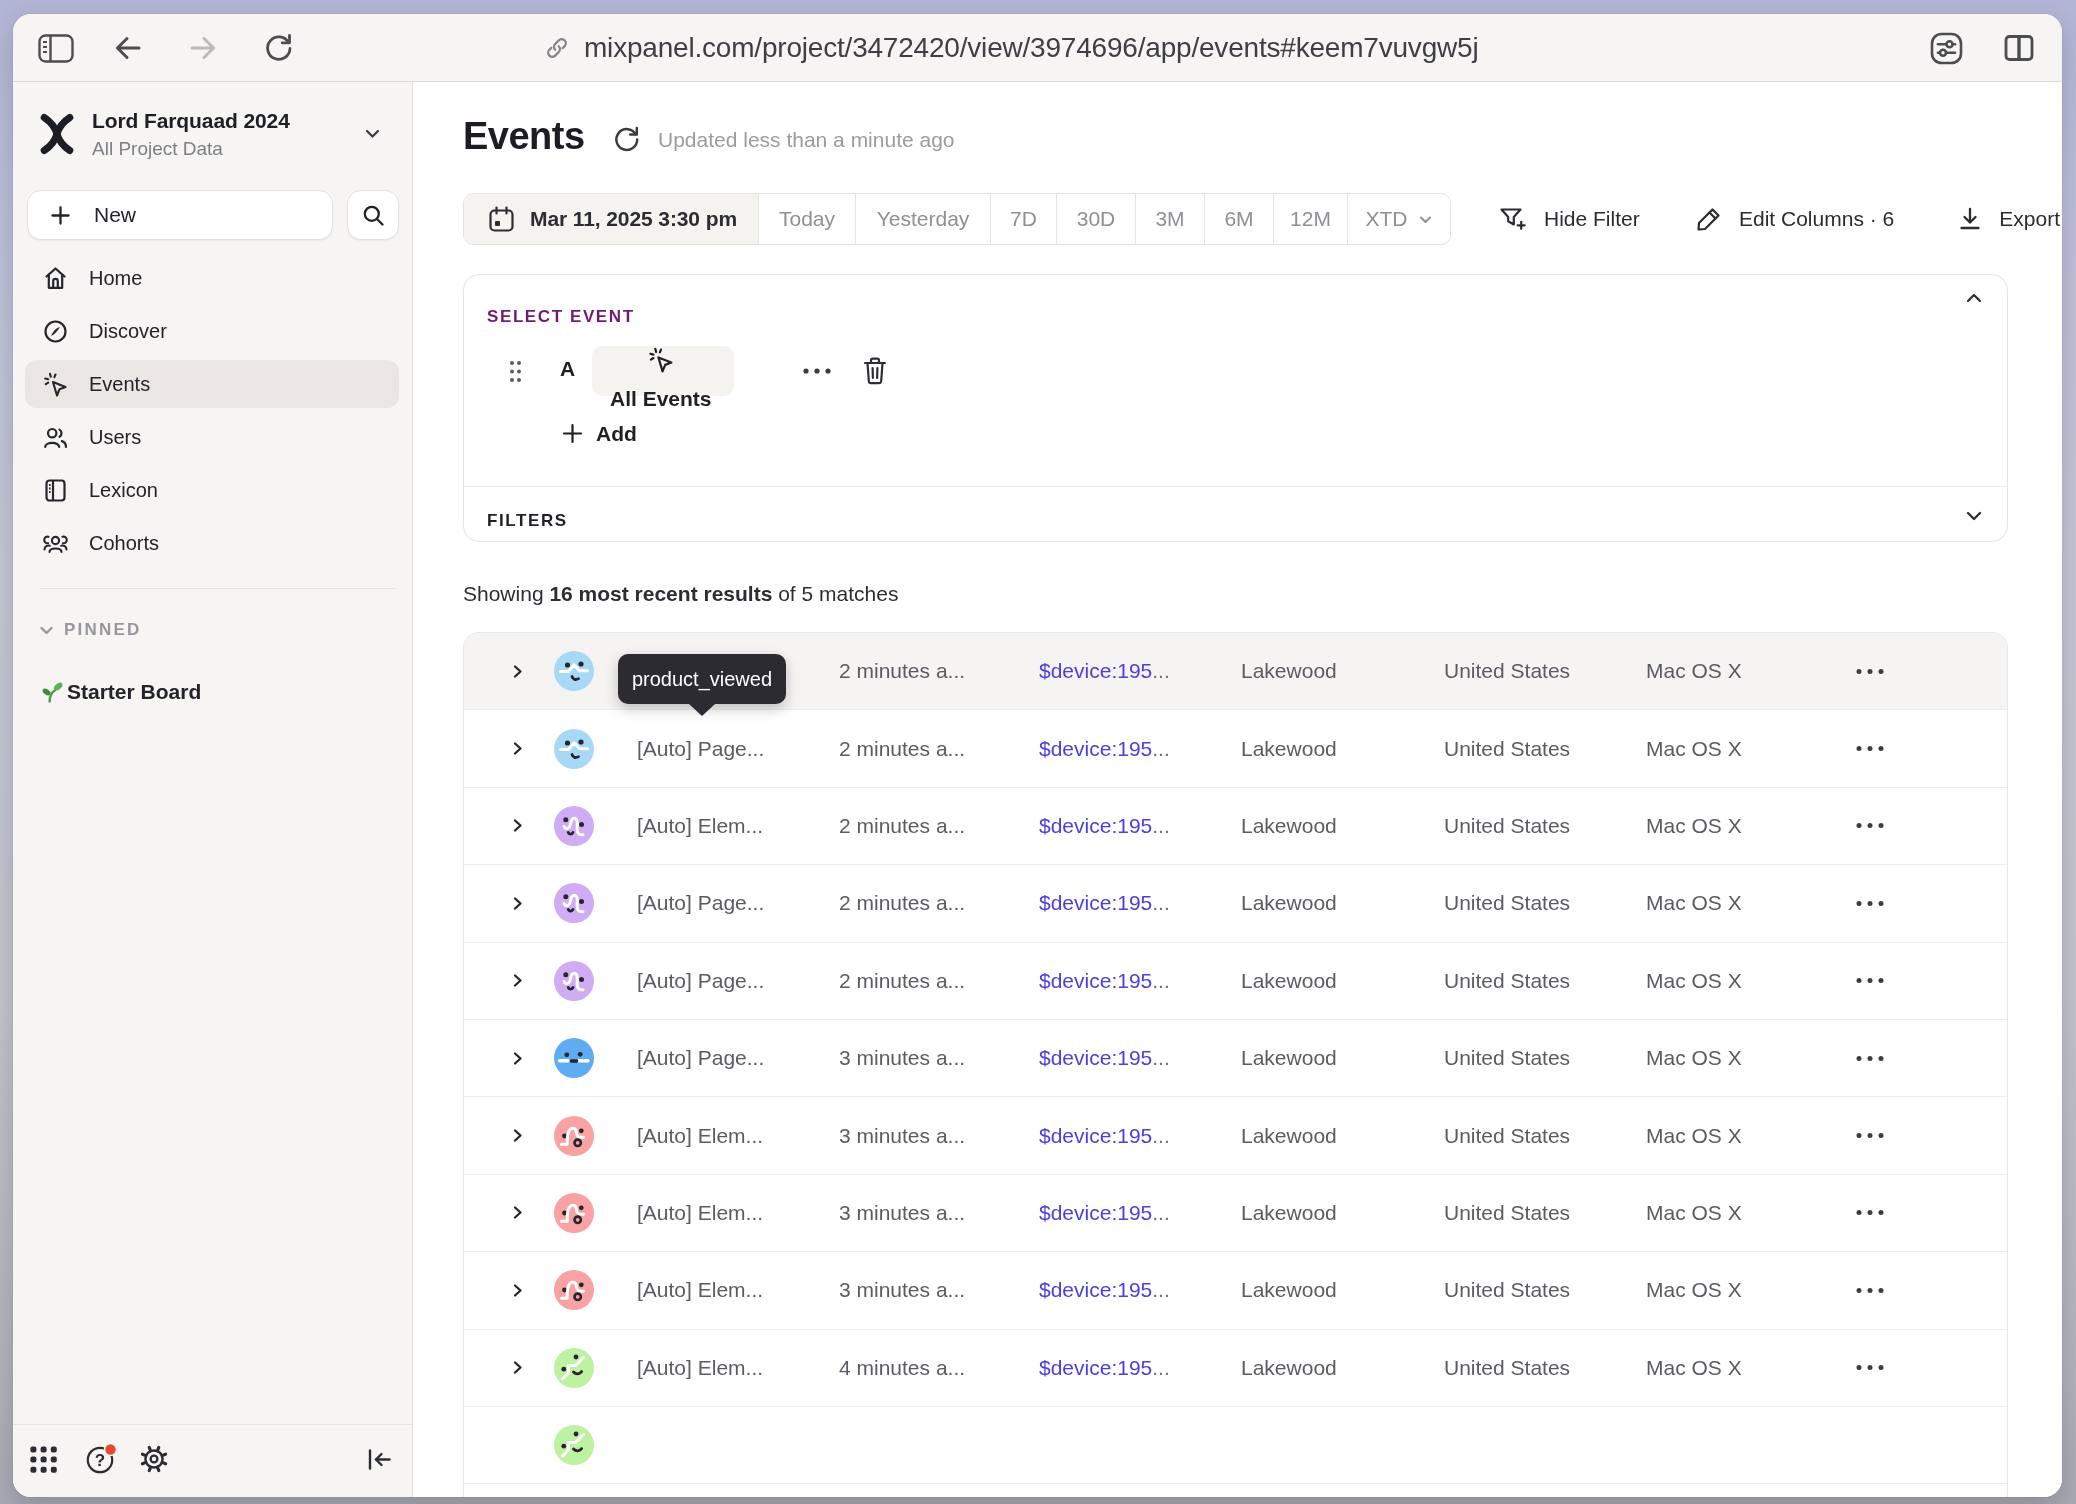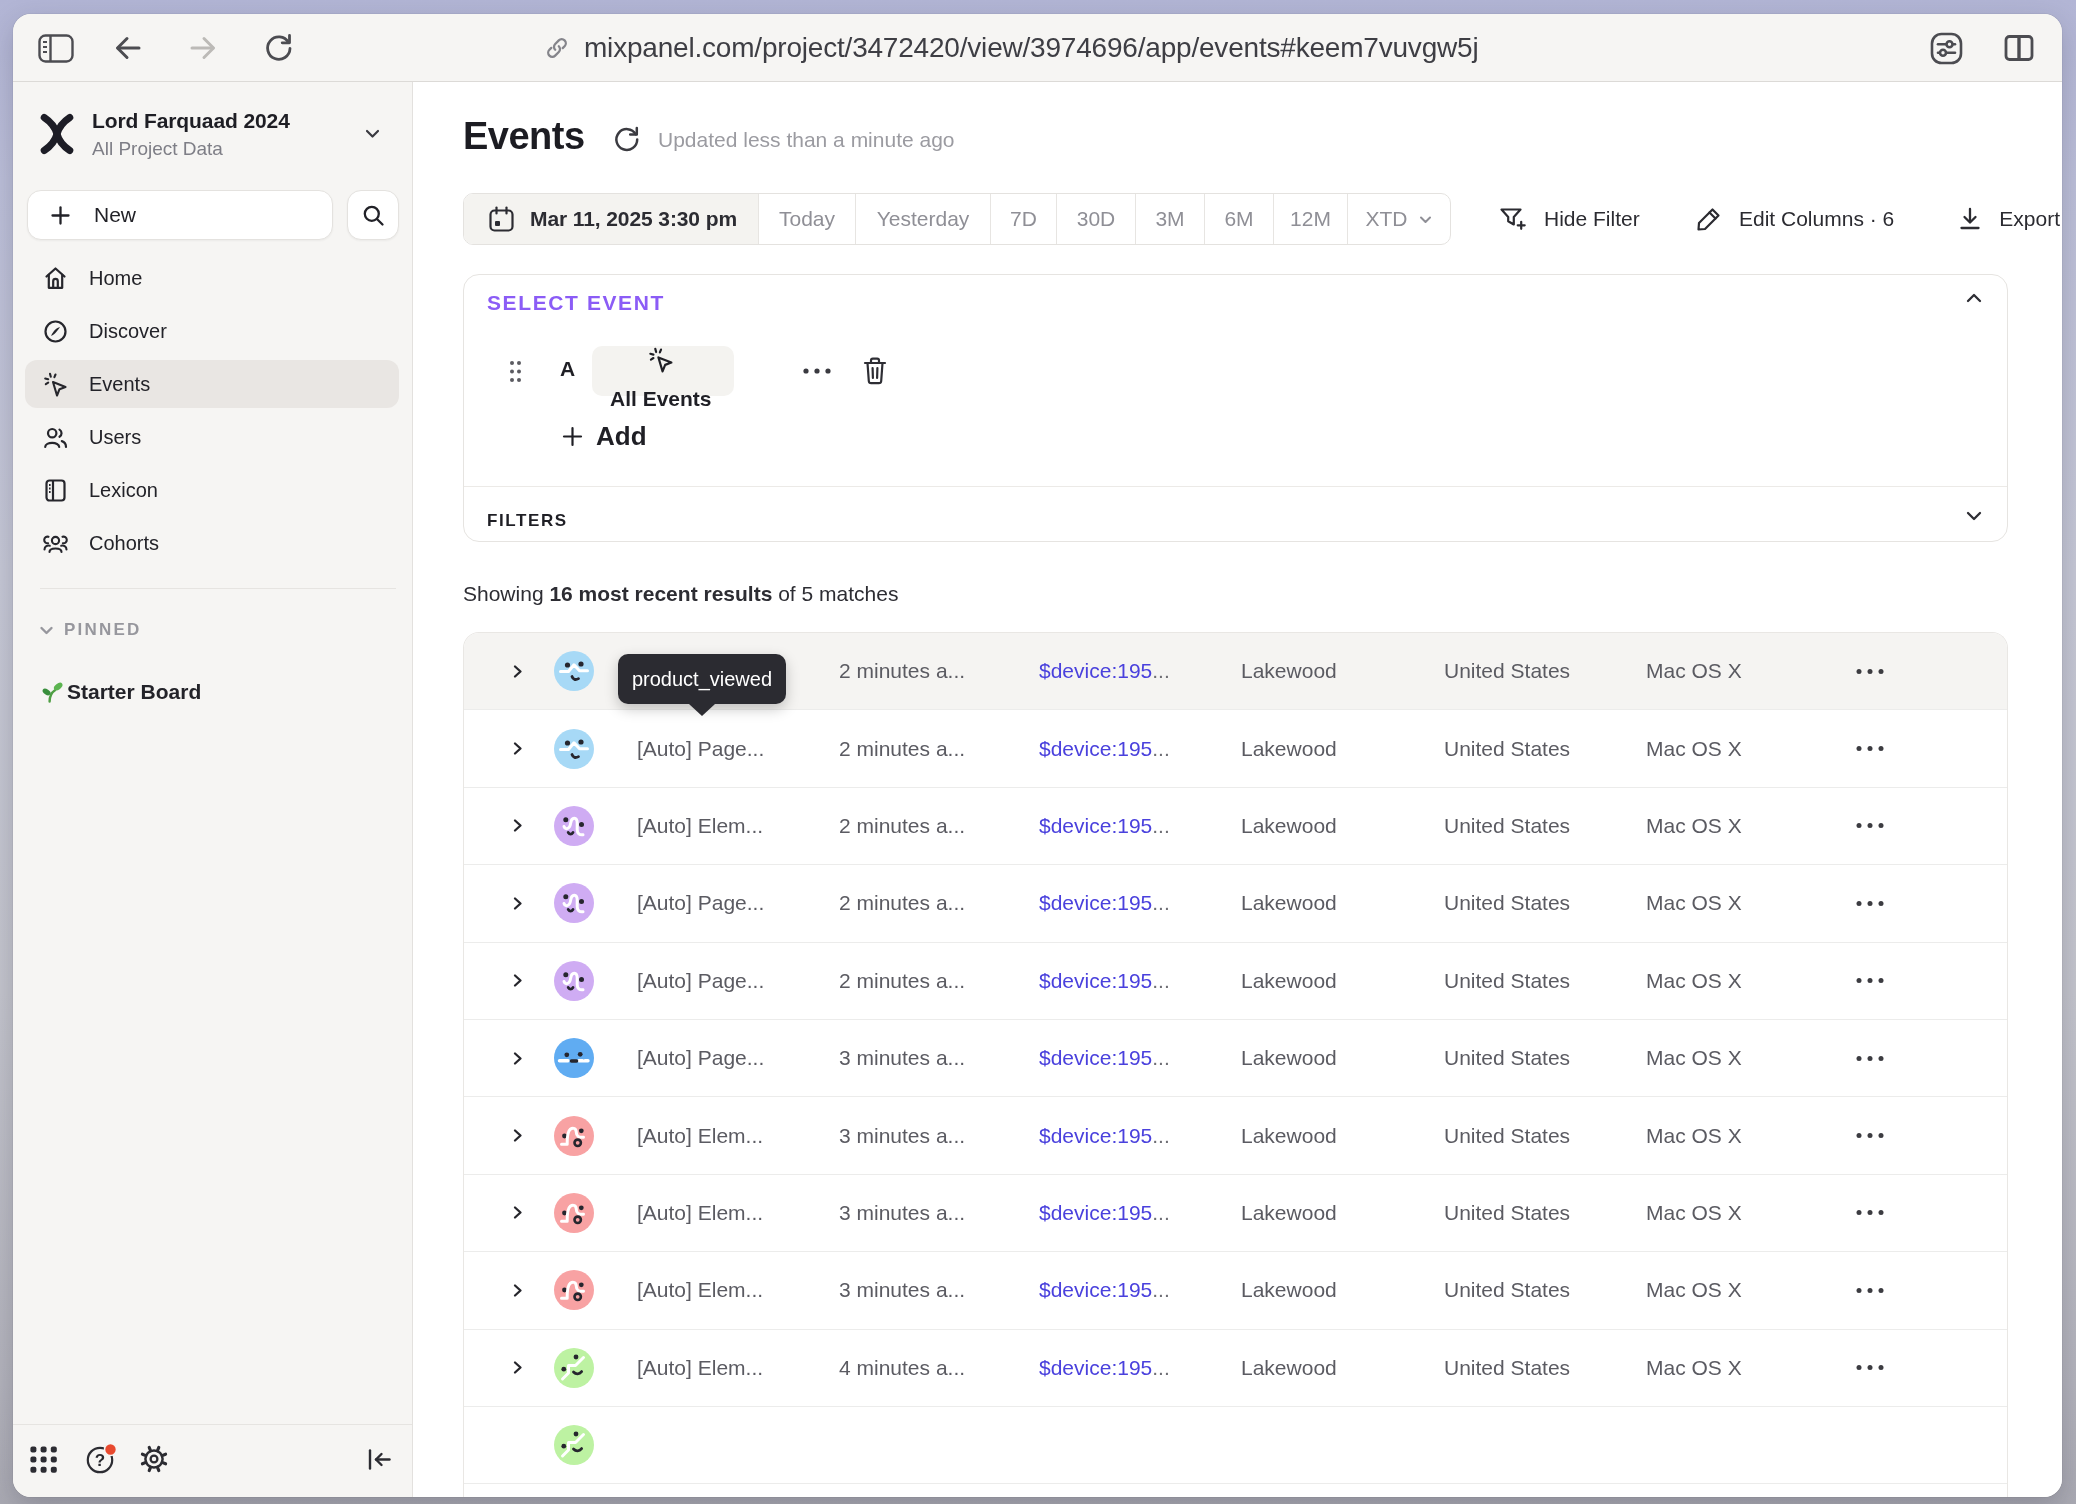--- a/index.html
+++ b/index.html
@@ -76,31 +76,31 @@
     border-left:1px solid #e7e5e2; white-space:nowrap; }
   .seg-date { border-left:none; background:#f4f3f0; gap:14px; justify-content:flex-start; padding-left:23px;
     color:#2c2c32; font-weight:600; font-size:21px; letter-spacing:-0.1px;}
   .seg-date .cal { color:#2c2c32; }
   .action-group { position:absolute; top:0; height:52px; display:flex; align-items:center; gap:15px;
     font-size:21px; font-weight:500; color:#2b2b31; white-space:nowrap;}
   .action-group .aicon { color:#2b2b31; display:flex; }
   
   .qb-card { position:absolute; left:50px; top:192px; width:1545px; height:268px;
     border:1px solid #e6e4e1; border-radius:16px; background:#fff; }
-  .qb-title { position:absolute; left:23px; top:16px; font-size:21px; font-weight:700; letter-spacing:1.6px; color:#8b5cf6; }
+  .qb-title { position:absolute; left:23px; top:32px; font-size:17px; font-weight:700; letter-spacing:1.6px; color:#701a75; }
   .qb-collapse { position:absolute; right:22px; top:12px; color:#2e2e34; }
   .qb-row { position:absolute; left:0; top:71px; height:50px; width:100%; }
   .drag-handle { position:absolute; left:44px; top:12px; color:#5b5b61; }
   .step-letter { position:absolute; left:96px; top:11px; font-size:21px; font-weight:700; color:#1f1f25; }
   .event-pill { position:absolute; left:128px; top:0; height:50px; background:#f4f3f0; border-radius:10px;
     display:flex; align-items:center; gap:13px; padding:0 22px 0 18px; font-size:21px; font-weight:600; color:#1f1f25;flex-direction:column; }
   .pill-menu { position:absolute; left:330px; top:0px; width:46px; height:50px; display:flex; align-items:center; justify-content:center; color:#3a3a40;}
   .trash-btn { position:absolute; left:396px; top:9px; color:#2e2e34; }
   .add-btn { position:absolute; left:96px; top:146px; display:flex; align-items:center; gap:11px;
-    font-size:26px; font-weight:600; color:#1f1f25; }
+    font-size:21px; font-weight:600; color:#1f1f25; }
   .qb-divider { position:absolute; left:0; right:0; top:211px; height:1px; background:#eceae7; }
   .filters-title { position:absolute; left:23px; top:236px; font-size:17px; font-weight:700; letter-spacing:1.6px; color:#1f1f25;text-align:center; }
   .filters-chevron { position:absolute; right:22px; top:230px; color:#2e2e34; }
   
   .results-line { position:absolute; left:50px; top:500px; font-size:21px; color:#2d2d33; }
   .results-line b { font-weight:700; }
   
   .events-table { position:absolute; left:50px; top:550px; width:1545px; height:920px;
     border:1px solid #e9e7e4; border-bottom:none; border-radius:16px 16px 0 0; overflow:hidden; background:#fff; }
   .thead { position:relative; height:63px; background:#f4f3f1; border-bottom:1px solid #e7e5e2;

